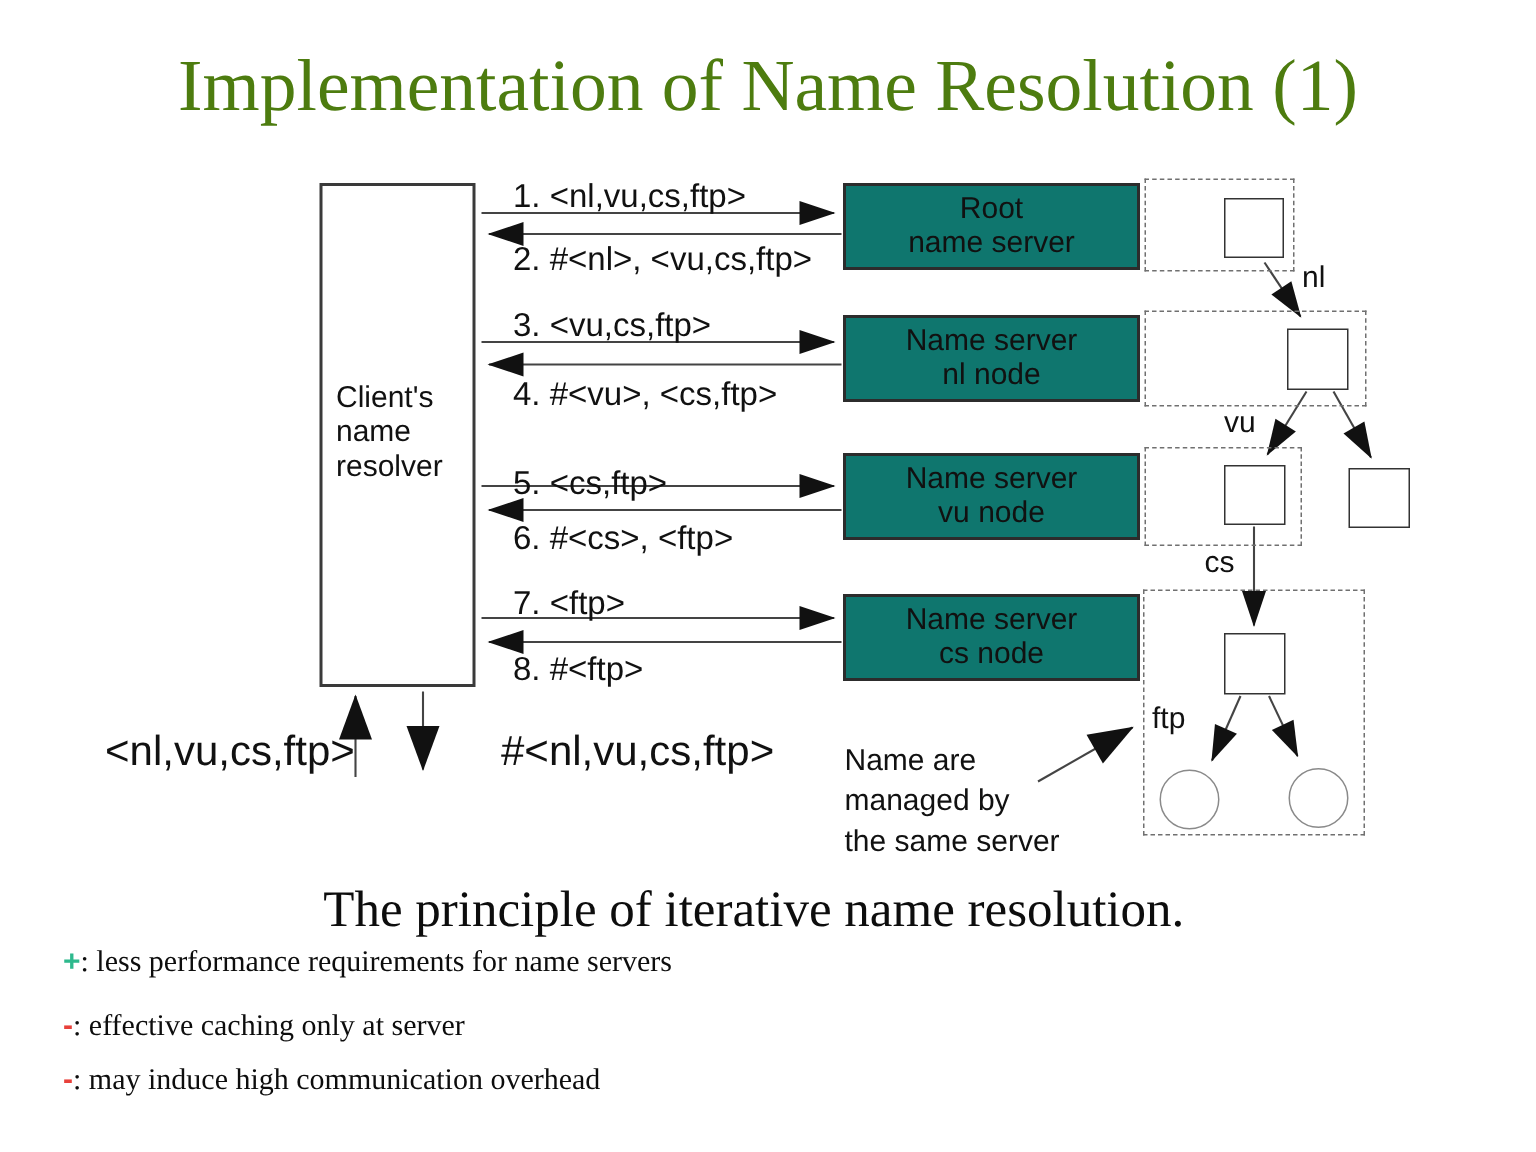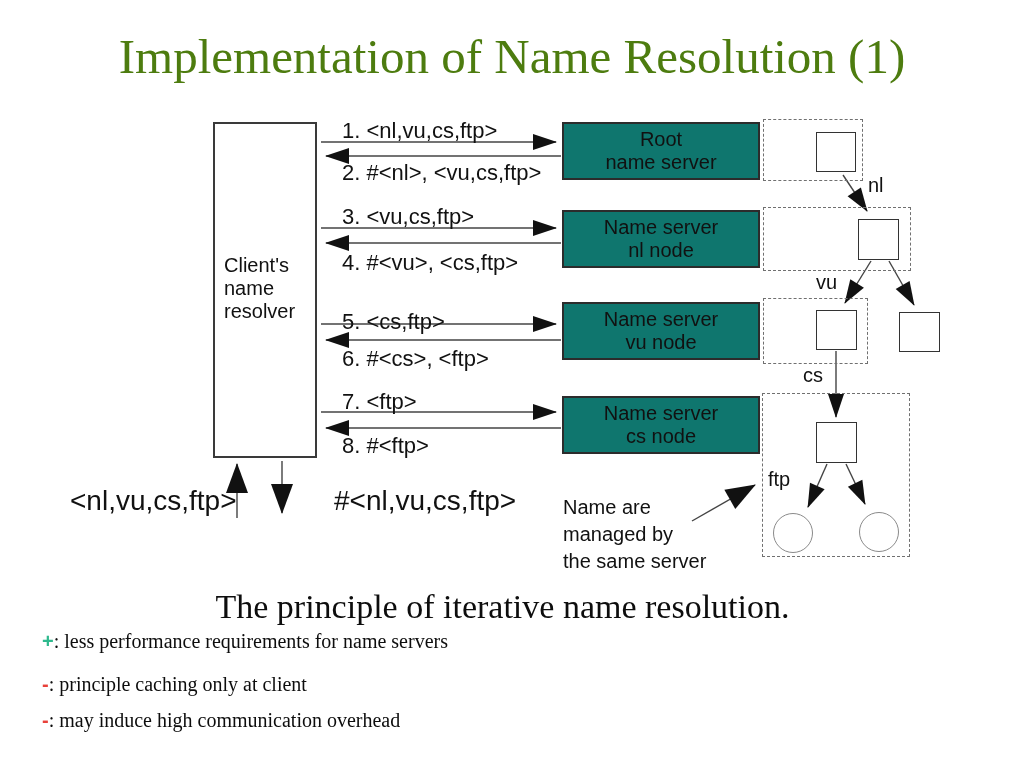--- a/index.html
+++ b/index.html
@@ -108,16 +108,16 @@
   <div class="io-label" style="left:70px;">&lt;nl,vu,cs,ftp&gt;</div>
   <div class="io-label" style="left:296px;margin-left:38px;">#&lt;nl,vu,cs,ftp&gt;</div>
 
   <div class="note">Name are
 managed by
 the same server</div>
 
   <div class="caption">The principle of iterative name resolution.</div>
 
   <div class="bullet" style="top:630px;"><span class="sign" style="color: rgb(46, 185, 141);">+</span><span>: less performance requirements for name servers</span></div>
-  <div class="bullet" style="top:673px;"><span class="sign" style="color: rgb(232, 64, 58);">-</span><span>: principle caching only at client</span></div>
+  <div class="bullet" style="top:673px;"><span class="sign" style="color: rgb(232, 64, 58);">-</span><span>: effective caching only at server</span></div>
   <div class="bullet" style="top:709px;"><span class="sign" style="color: rgb(232, 64, 58);">-</span><span>: may induce high communication overhead</span></div>
 
 </div>
 
 </body></html>

